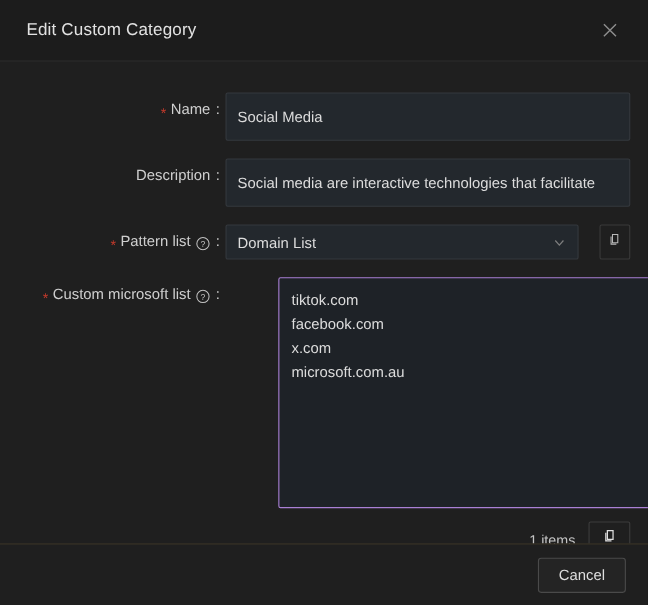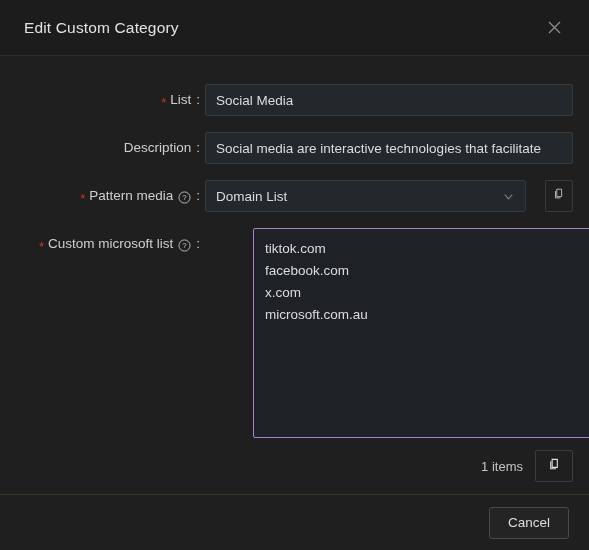--- a/index.html
+++ b/index.html
@@ -101,21 +101,21 @@
   }
   .colon { margin-left: 5px; }
 
   .field-area {
     flex: 1 1 auto;
     min-width: 0;
   }
 
   .text-input {
     width: 368px;
-    height: 32px;
+    height: 44px;
     box-sizing: border-box;
     background: #23282d;
     border: 1px solid #35393e;
     color: #dcdcdc;
     font-family: "Liberation Sans", sans-serif;
     font-size: 13.5px;
     padding: 0 10px;
     border-radius: 2px;
     outline: none;
     white-space: nowrap;
@@ -276,42 +276,42 @@
         <path d="M3 3 L14 14 M14 3 L3 14" stroke="currentColor" stroke-width="1.3" fill="none"></path>
       </svg>
     </div>
   </div>
 
   <div class="dialog-body">
 
     <div class="form-row">
       <div class="form-label">
         <span class="req">*</span>
-        <span class="label-text">List</span>
+        <span class="label-text">Name</span>
         <span class="colon">:</span>
       </div>
       <div class="field-area">
         <input class="text-input" type="text" value="Social Media" style="">
       </div>
     </div>
 
     <div class="form-row">
       <div class="form-label">
         <span class="label-text">Description</span>
         <span class="colon">:</span>
       </div>
       <div class="field-area">
         <input class="text-input" type="text" value="Social media are interactive technologies that facilitate" style="">
       </div>
     </div>
 
     <div class="form-row row-pattern">
       <div class="form-label">
         <span class="req">*</span>
-        <span class="label-text">Pattern media</span>
+        <span class="label-text">Pattern list</span>
         <span class="help-icon">
           <svg width="13" height="13" viewBox="0 0 14 14" aria-hidden="true">
             <circle cx="7" cy="7" r="6" stroke="currentColor" stroke-width="1" fill="none"></circle>
             <text x="7" y="10.2" text-anchor="middle" font-size="8.5" fill="currentColor" font-family="Liberation Sans, sans-serif">?</text>
           </svg>
         </span>
         <span class="colon">:</span>
       </div>
       <div class="field-area">
         <div class="select-wrap">

